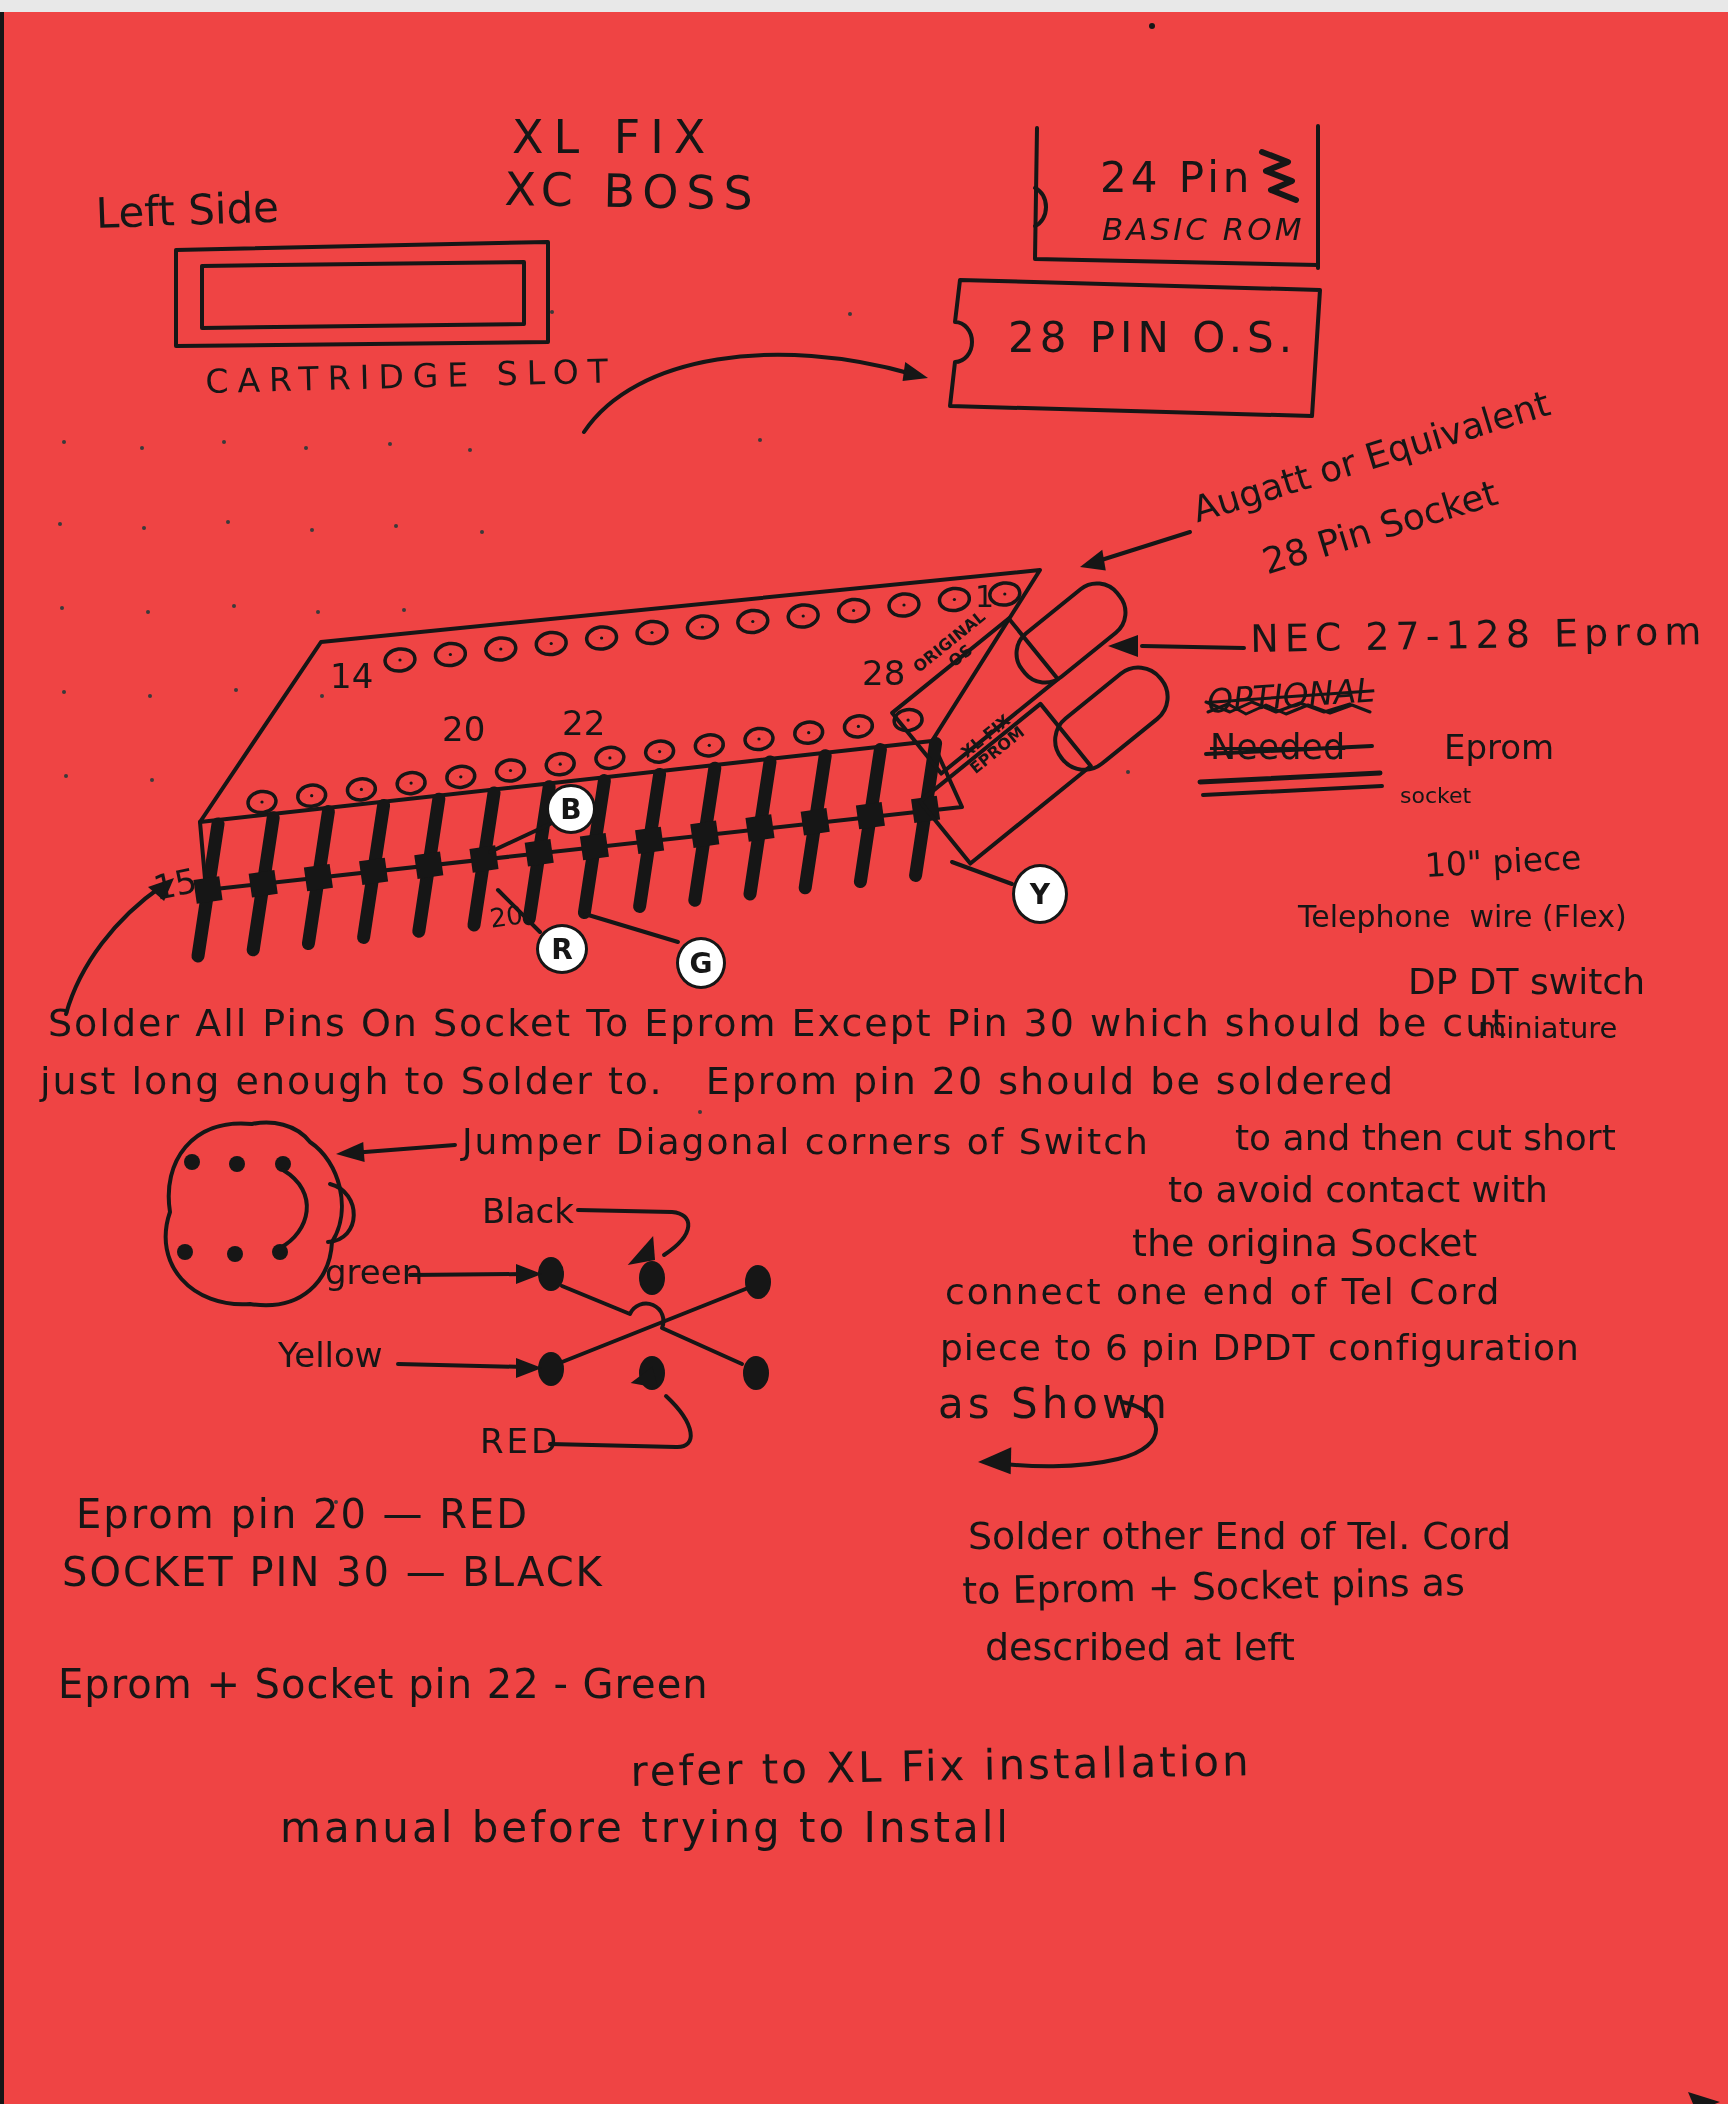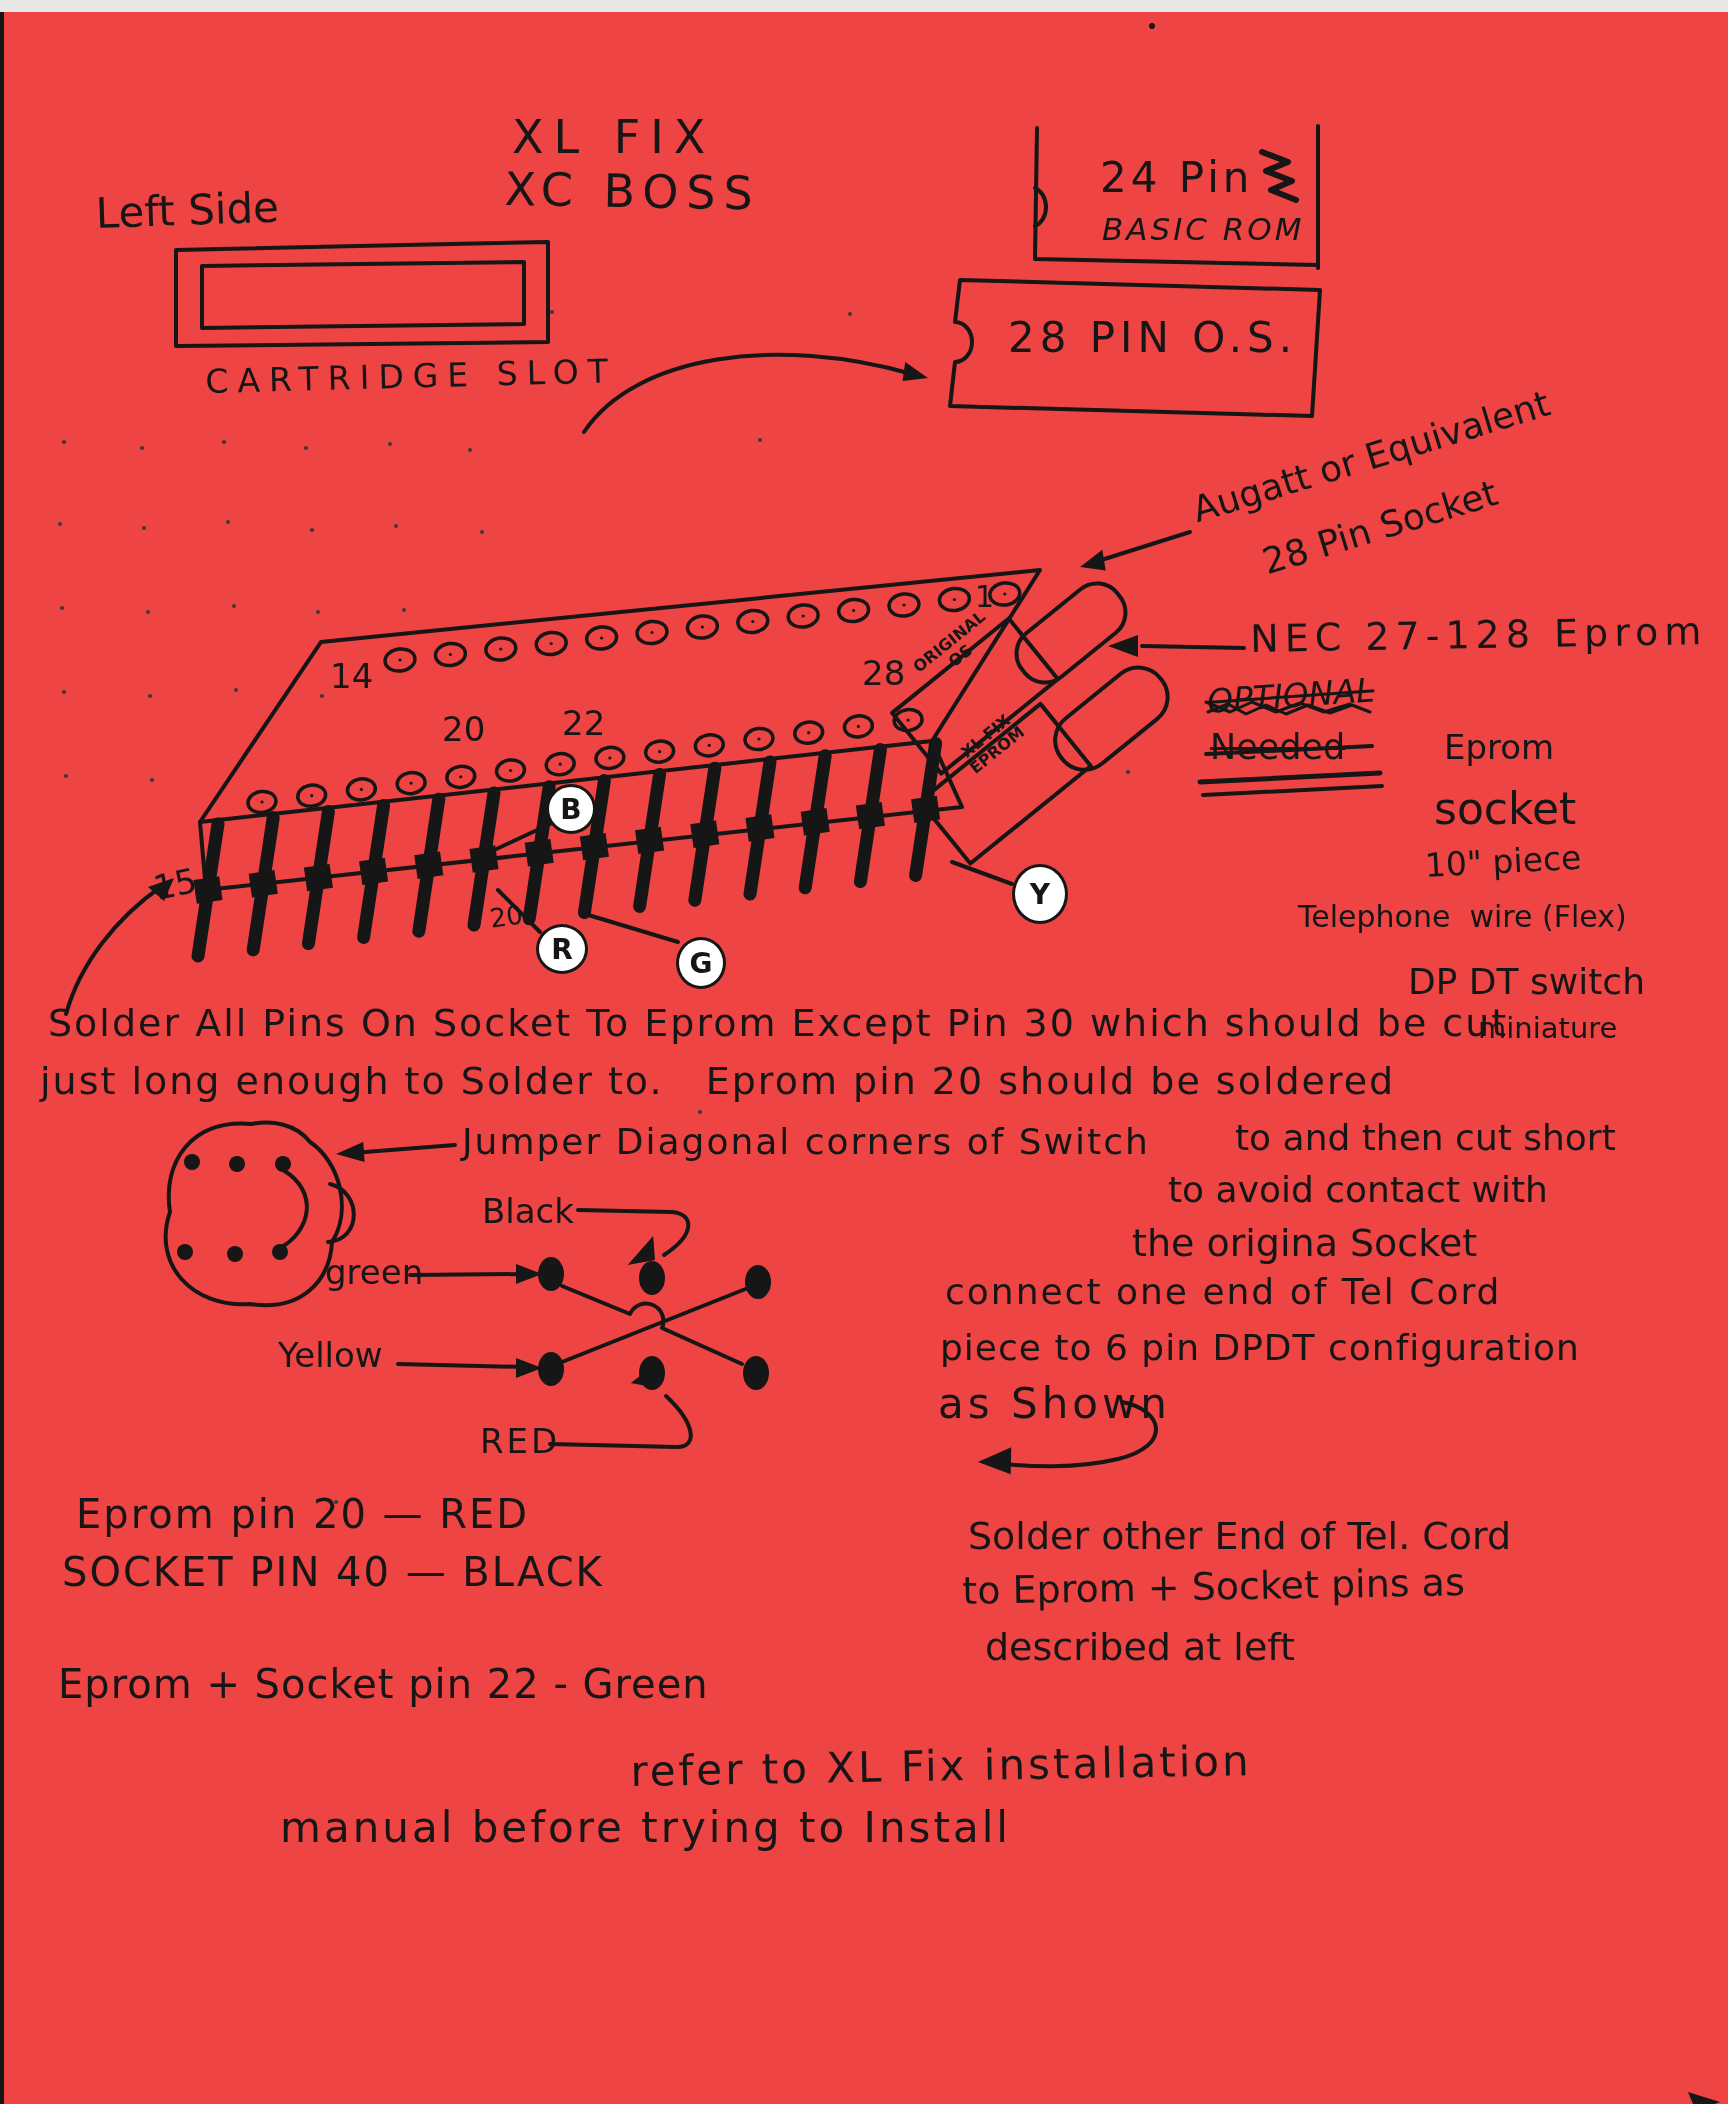--- a/index.html
+++ b/index.html
@@ -266,21 +266,21 @@
 
   <div class="hw" style="left:1188px;top:480px;font-size:36px;transform:rotate(-17deg);">Augatt or Equivalent</div>
   <div class="hw" style="left:1258px;top:532px;font-size:36px;transform:rotate(-17deg);">28 Pin Socket</div>
 
   <div class="hw" style="left:1250px;top:606px;font-size:38px;letter-spacing:6px;transform:rotate(-1deg);">NEC 27-128 Eprom</div>
 
   <div class="hw it strike" style="left:1206px;top:672px;font-size:33px;transform:rotate(-4deg);">OPTIONAL</div>
   <div class="hw strike" style="left:1210px;top:716px;font-size:35px;">Needed</div>
 
   <div class="hw" style="left:1444px;top:716px;font-size:34px;">Eprom</div>
-  <div class="hw" style="left:1434px;top:772px;font-size:44px;">socket</div>
+  <div class="hw" style="left:1400px;top:772px;font-size:22px;">socket</div>
   <div class="hw" style="left:1424px;top:836px;font-size:33px;transform:rotate(-3deg);">10" piece</div>
   <div class="hw" style="left:1298px;top:888px;font-size:30px;">Telephone  wire (Flex)</div>
   <div class="hw" style="left:1408px;top:950px;font-size:36px;">DP DT switch</div>
   <div class="hw" style="left:1478px;top:1000px;font-size:29px;">miniature</div>
 
   <div class="hw" style="left:330px;top:645px;font-size:34px;">14</div>
   <div class="hw" style="left:150px;top:858px;font-size:34px;transform:rotate(-12deg);">15</div>
   <div class="hw" style="left:442px;top:698px;font-size:34px;">20</div>
   <div class="hw" style="left:562px;top:692px;font-size:34px;">22</div>
   <div class="hw" style="left:862px;top:642px;font-size:34px;">28</div>
@@ -305,21 +305,21 @@
   <div class="hw" style="left:482px;top:1180px;font-size:34px;">Black</div>
   <div class="hw" style="left:325px;top:1241px;font-size:34px;">green</div>
   <div class="hw" style="left:278px;top:1324px;font-size:34px;">Yellow</div>
   <div class="hw" style="left:480px;top:1410px;font-size:34px;letter-spacing:3px;">RED</div>
 
   <div class="hw" style="left:945px;top:1260px;font-size:36px;letter-spacing:2px;">connect one end of Tel Cord</div>
   <div class="hw" style="left:940px;top:1316px;font-size:36px;letter-spacing:1px;">piece to 6 pin DPDT configuration</div>
   <div class="hw" style="left:938px;top:1368px;font-size:42px;letter-spacing:4px;">as Shown</div>
 
   <div class="hw" style="left:76px;top:1480px;font-size:40px;letter-spacing:2px;">Eprom pin 20 — RED</div>
-  <div class="hw" style="left:62px;top:1538px;font-size:40px;letter-spacing:2px;">SOCKET PIN 40 — BLACK</div>
+  <div class="hw" style="left:62px;top:1538px;font-size:40px;letter-spacing:2px;">SOCKET PIN 30 — BLACK</div>
   <div class="hw" style="left:58px;top:1650px;font-size:40px;letter-spacing:1px;">Eprom + Socket pin 22 - Green</div>
 
   <div class="hw" style="left:968px;top:1503px;font-size:38px;">Solder other End of Tel. Cord</div>
   <div class="hw" style="left:962px;top:1558px;font-size:38px;transform:rotate(-1deg);">to Eprom + Socket pins as</div>
   <div class="hw" style="left:985px;top:1614px;font-size:38px;">described at left</div>
 
   <div class="hw" style="left:630px;top:1736px;font-size:42px;letter-spacing:3px;transform:rotate(-1deg);">refer to XL Fix installation</div>
   <div class="hw" style="left:280px;top:1792px;font-size:42px;letter-spacing:3px;">manual before trying to Install</div>
 
 </div>

